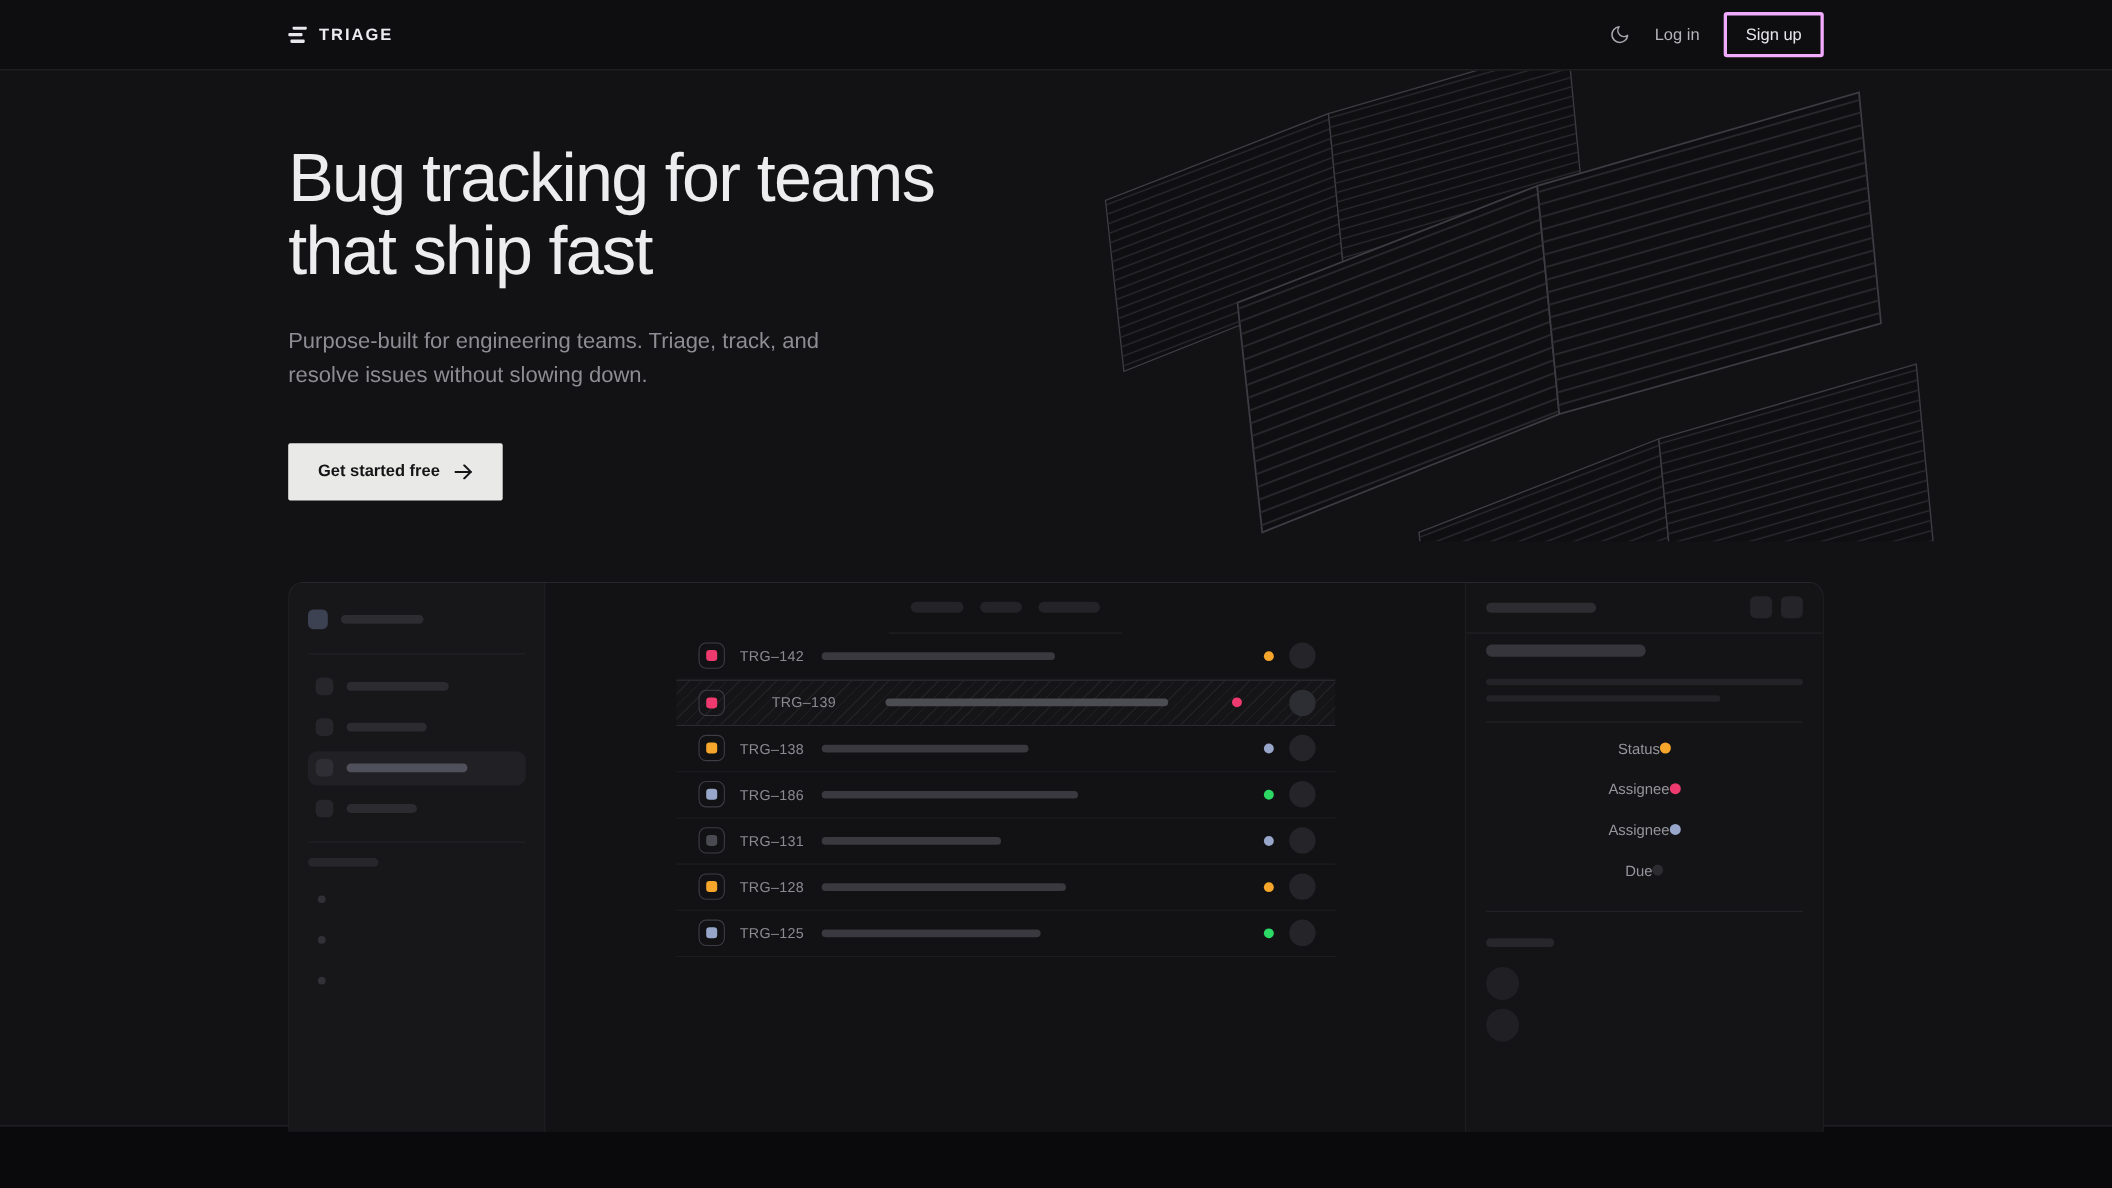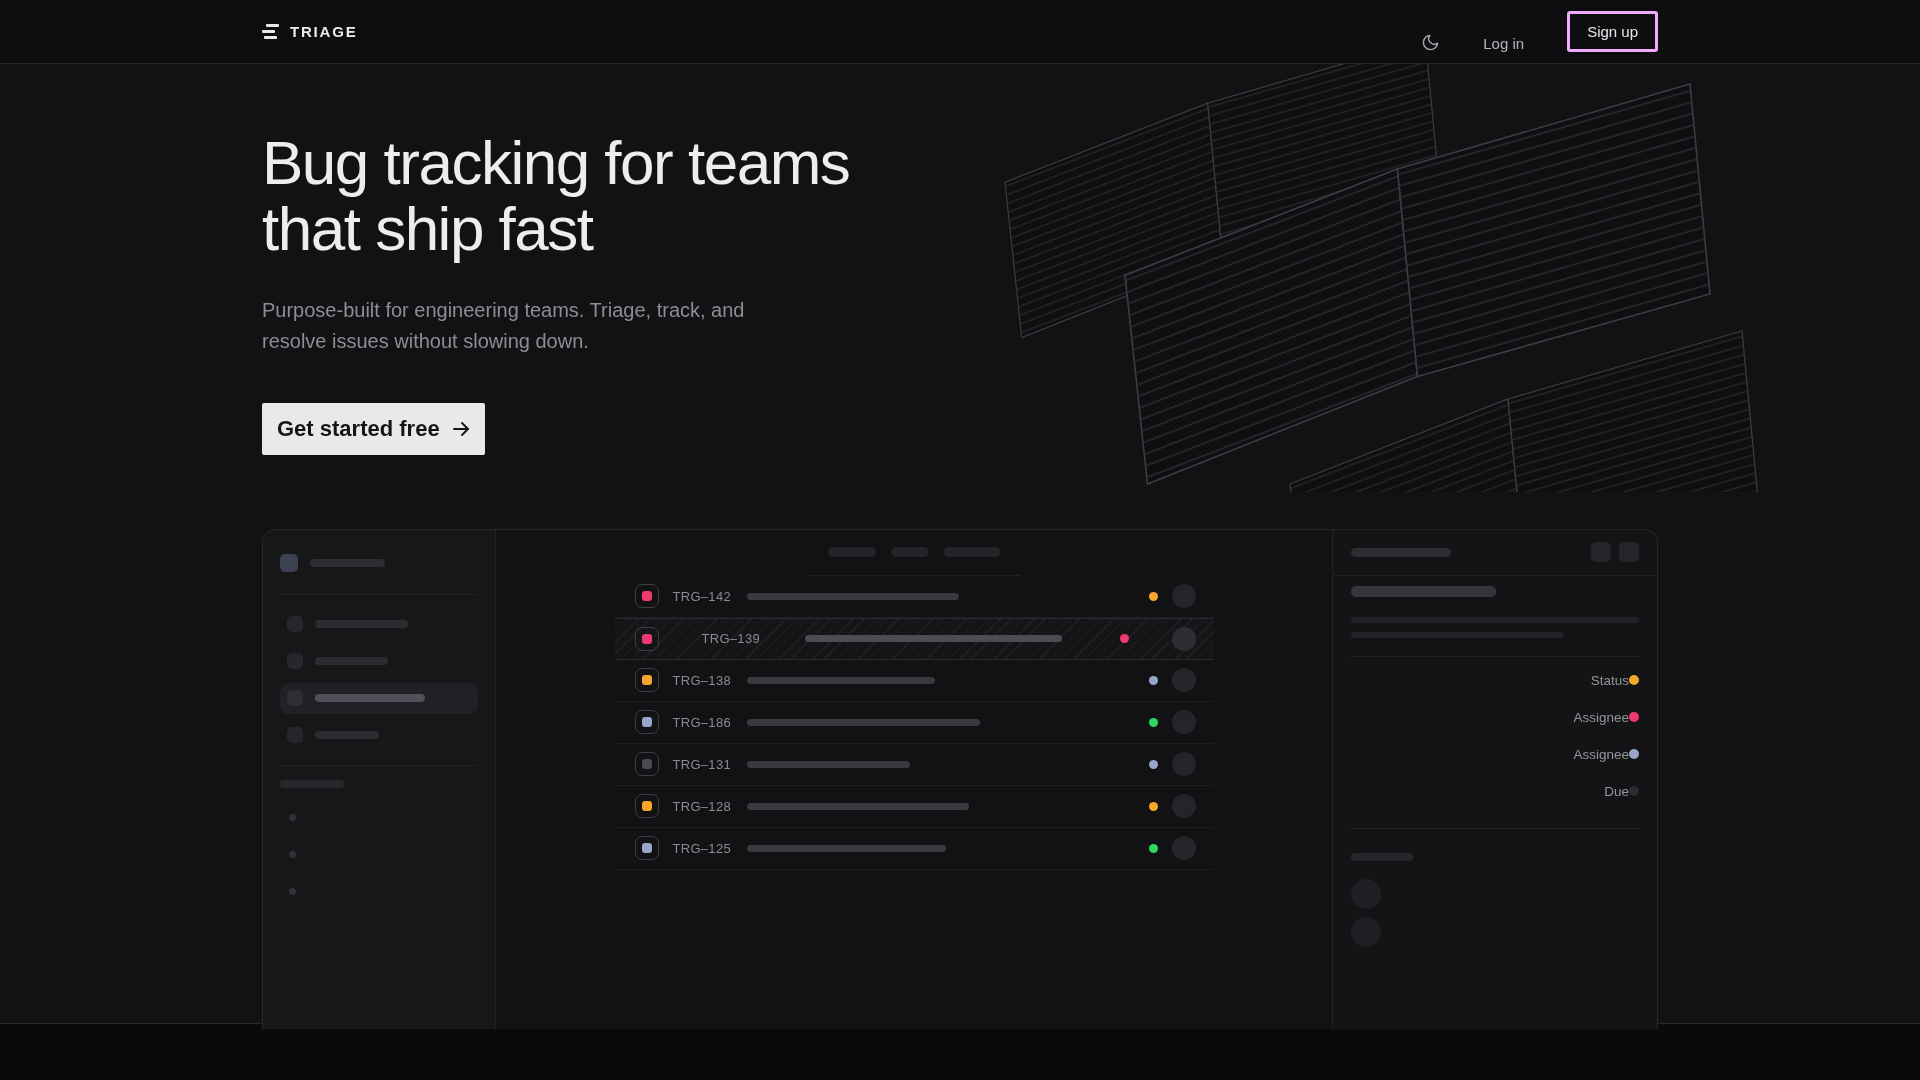--- a/index.html
+++ b/index.html
@@ -14,21 +14,21 @@
 
   
   .nav {
     height:64px; background:#0e0e10;
     border-bottom:1px solid #26262a;
     position:relative; z-index:5;
   }
   .nav .shell { height:100%; display:flex; align-items:center; justify-content:space-between; }
   .brand { display:flex; align-items:center; gap:11px; cursor:pointer; }
   .brand-name { font-size:15px; font-weight:700; letter-spacing:1.8px; color:#ececf0; }
-  .nav-right { display:flex; align-items:flex-end; gap:43px; }
+  .nav-right { display:flex; align-items:center; gap:22px; }
   .icon-btn { background:none; border:none; cursor:pointer; display:flex; align-items:center; }
   .login { font-size:15px; color:#b4b4ba; text-decoration:none; cursor:pointer; }
   .signup {
     font-size:15px; color:#e8e8ec; background:transparent;
     border:3px solid #f0abfc; border-radius:3px;
     padding:9px 17px; cursor:pointer;
   }
 
   
   .decor { position:absolute; left:990px; top:64px; z-index:0; pointer-events:none; }
@@ -36,22 +36,22 @@
   
   .hero { position:relative; z-index:1; }
   h1 {
     margin-top:66px; font-size:62px; line-height:1.07;
     font-weight:500; letter-spacing:-1.5px; color:#ededf0;
   }
   .sub { margin-top:32px; font-size:20px; line-height:1.55; color:#8d8d93; }
   .cta {
     margin-top:46px; display:inline-flex; align-items:center; gap:13px;
     background:#e9e9e7; color:#151517; border:none; border-radius:2px;
-    font-size:22px; font-weight:700; font-family:inherit;
-    padding:0 15px; height:52px; cursor:pointer;
+    font-size:15px; font-weight:700; font-family:inherit;
+    padding:0 27px; height:52px; cursor:pointer;
   }
 
   
   .card {
     margin-top:74px; width:1396px; height:500px;
     border:1px solid #28282c; border-bottom:none;
     border-radius:14px 14px 0 0;
     background:#121215; overflow:hidden;
     display:grid; grid-template-columns:233px 1fr 324px;
     position:relative; z-index:2;
@@ -107,21 +107,21 @@
   .d-header .sk { width:100px; height:9px; background:#2c2c31; }
   .d-header .btns { margin-left:auto; display:flex; gap:8px; }
   .d-header .btns i { width:20px; height:20px; border-radius:5px; background:#242429; display:block; }
   .d-body { padding:10px 18px 0; }
   .d-title { width:145px; height:11px; background:#35353b; }
   .d-line { height:6px; background:#222227; border-radius:3px; }
   .d-line.l1 { margin-top:20px; width:100%; }
   .d-line.l2 { margin-top:9px; width:74%; }
   .d-body .divider { margin-top:18px; }
   .d-fields { margin-top:5px; }
-  .d-field { height:37px; display:flex; align-items:center; justify-content:flex-end; }
+  .d-field { height:37px; display:flex; align-items:center; justify-content:center; }
   .d-field .lbl { font-size:13.5px; color:#94949b; }
   .d-field .dot { width:10px; height:10px; border-radius:50%; }
   .d-pill { width:62px; height:8px; background:#26262b; margin-top:24px; }
   .d-av { width:30px; height:30px; border-radius:50%; background:#1f1f24; margin-top:18px; }
   .d-av + .d-av { margin-top:8px; }
 
   
   .footer {
     position:absolute; left:0; bottom:0; width:1920px; height:57px;
     background:#0a0a0c; border-top:1px solid #29292d;

